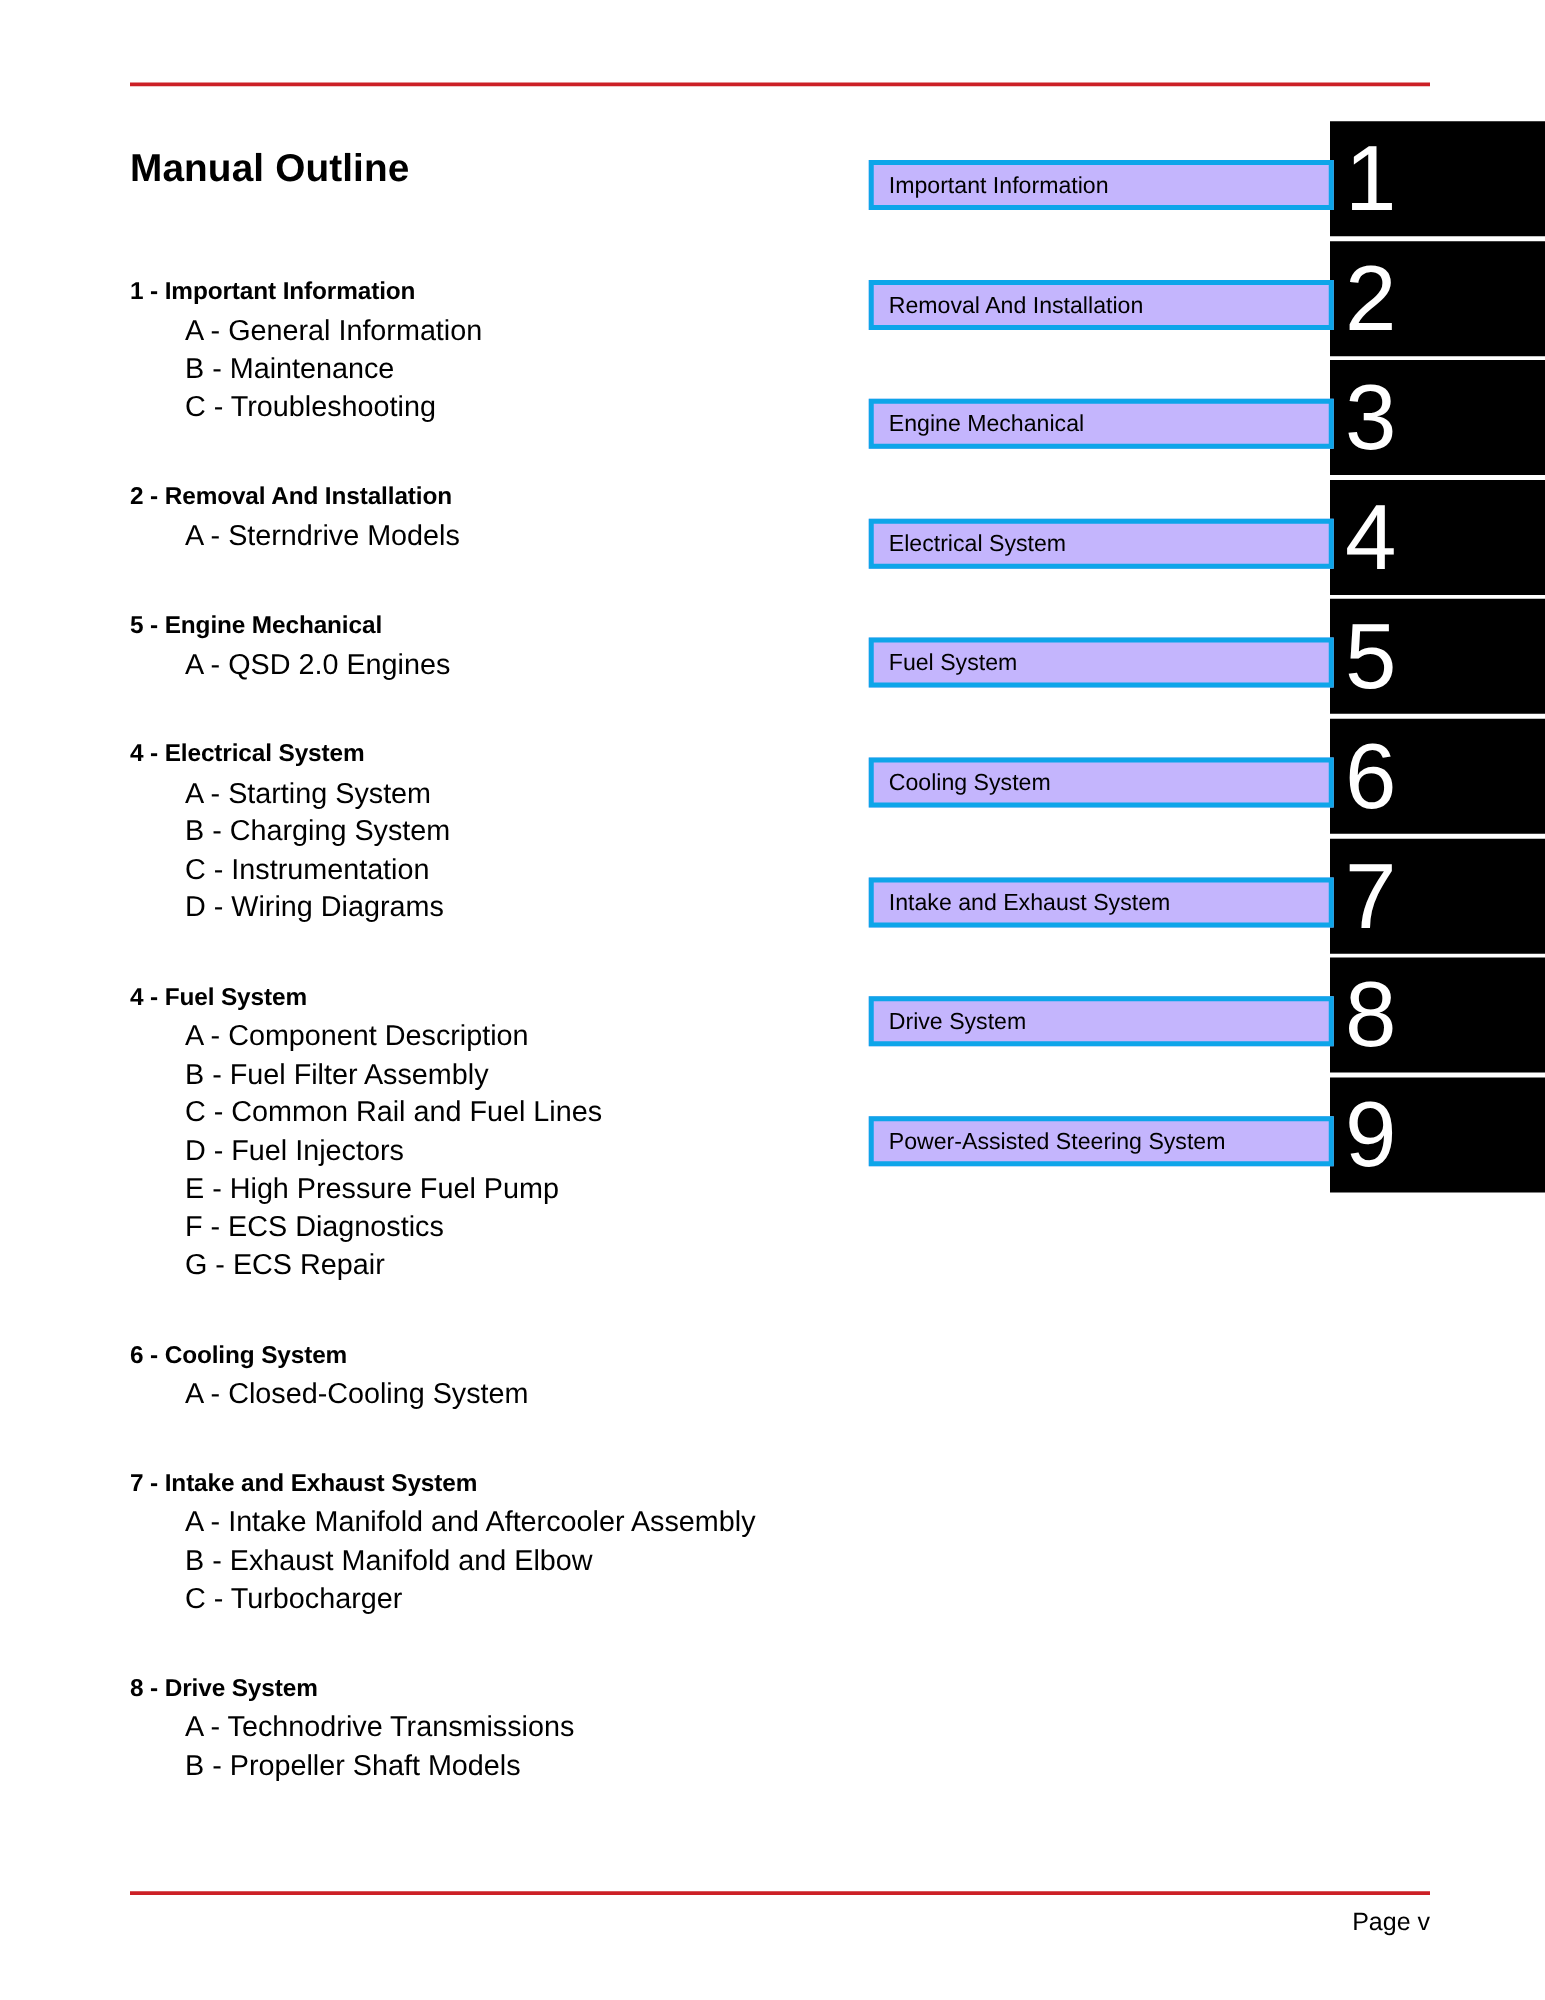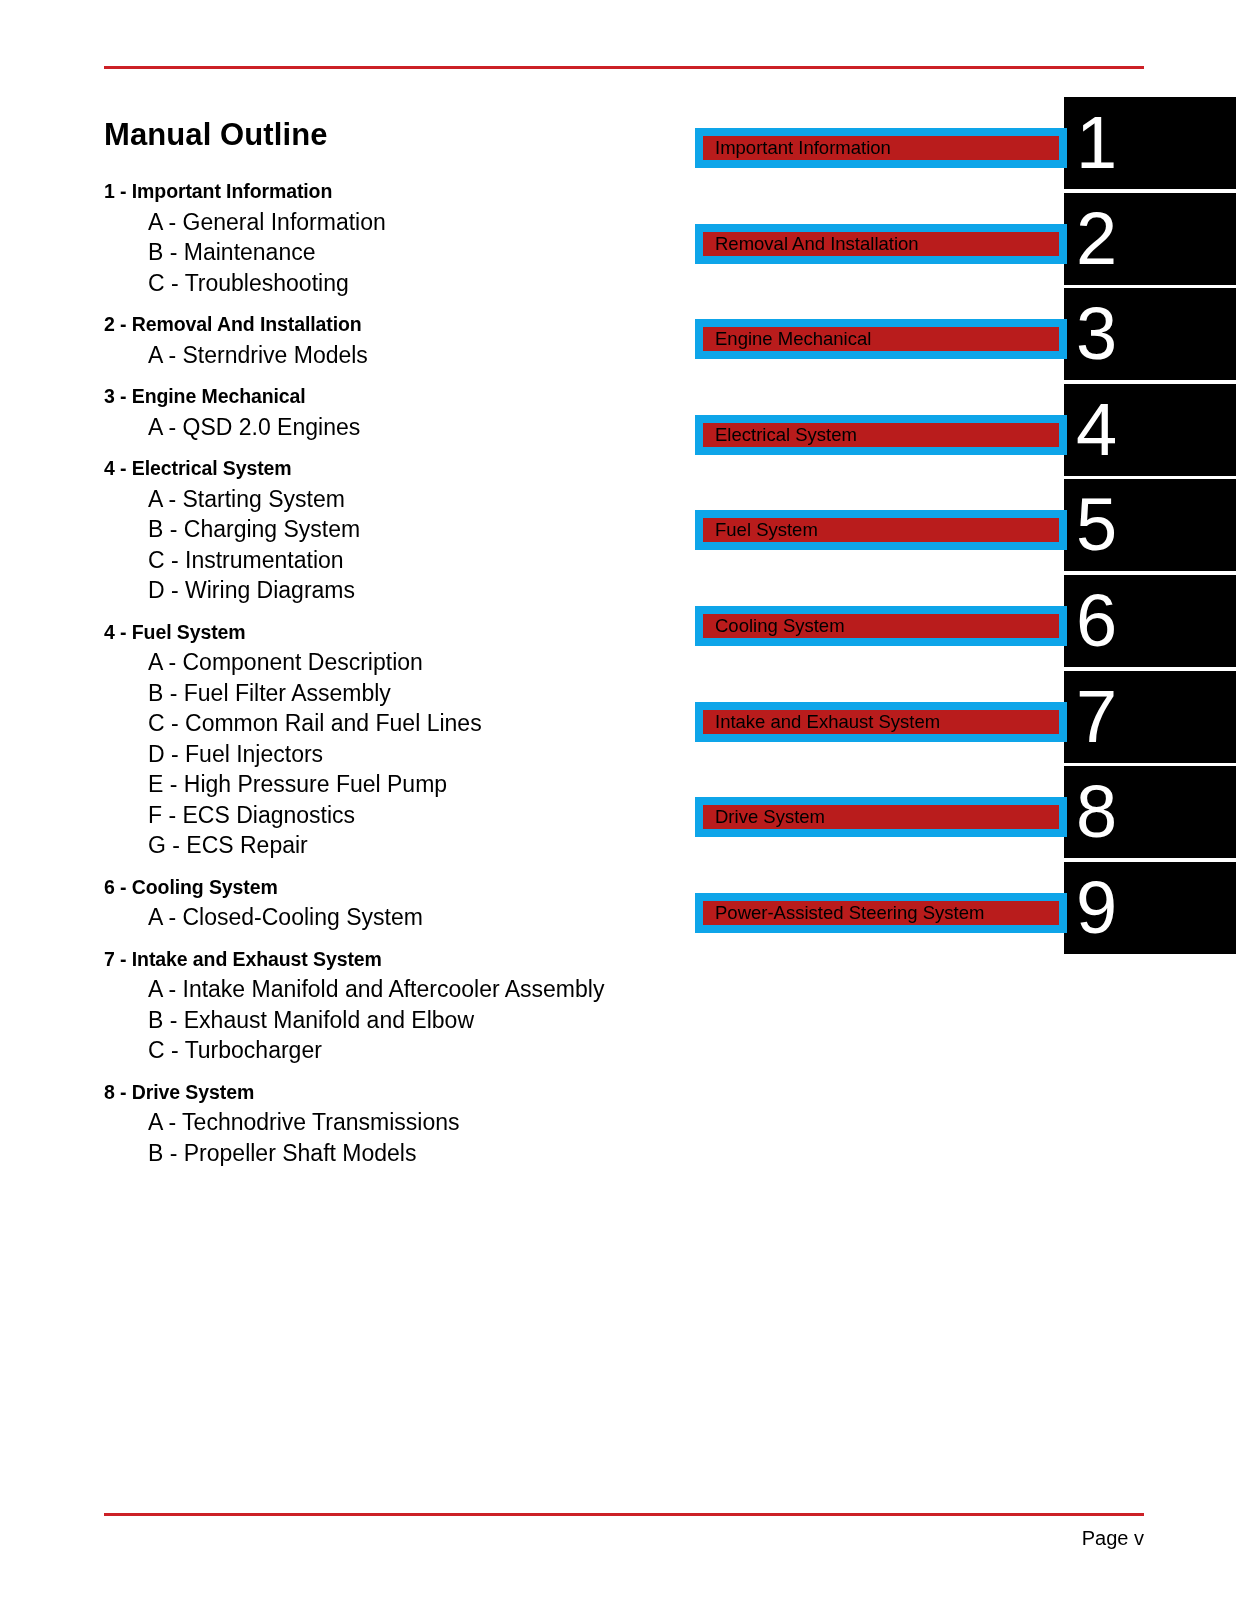--- a/index.html
+++ b/index.html
@@ -52,20 +52,21 @@
     width: 590px;
   }
   .sec-block {
     margin-bottom: 11px;
   }
   .sec-title {
     font-size: 19.5px;
     font-weight: bold;
     line-height: 30.5px;
     letter-spacing: -0.1px;
+    margin-top: 42px;
   }
   .sub-item {
     font-size: 23px;
     font-weight: normal;
     line-height: 30.5px;
     padding-left: 44px;
   }
   .sub-item.justified {
     text-align: justify;
     padding-left: 44px;
@@ -112,22 +113,22 @@
     padding-left: 12px;
     box-sizing: border-box;
     letter-spacing: 0px;
   }
   .tab-label-box {
     position: absolute;
     left: 695px;
     top: 31px;
     width: 372px;
     height: 40px;
-    border: 8px solid #0ea5e9;
-    background: #b91c1c;
+    border: 4px solid #0ea5e9;
+    background: #c4b5fd;
     box-sizing: border-box;
     z-index: 2;
   }
   .tab-label-text {
     position: absolute;
     left: 12px;
     top: 50%;
     transform: translateY(-50%);
     font-size: 18.5px;
     white-space: nowrap;
@@ -155,21 +156,21 @@
       <div class="sec-title">1 - Important Information</div>
       <div class="sub-item">A - General Information</div>
       <div class="sub-item">B - Maintenance</div>
       <div class="sub-item">C - Troubleshooting</div>
     </div>
     <div class="sec-block">
       <div class="sec-title">2 - Removal And Installation</div>
       <div class="sub-item">A - Sterndrive Models</div>
     </div>
     <div class="sec-block">
-      <div class="sec-title">3 - Engine Mechanical</div>
+      <div class="sec-title">5 - Engine Mechanical</div>
       <div class="sub-item">A - QSD 2.0 Engines</div>
     </div>
     <div class="sec-block">
       <div class="sec-title">4 - Electrical System</div>
       <div class="sub-item">A - Starting System</div>
       <div class="sub-item">B - Charging System</div>
       <div class="sub-item">C - Instrumentation</div>
       <div class="sub-item">D - Wiring Diagrams</div>
     </div>
     <div class="sec-block">

